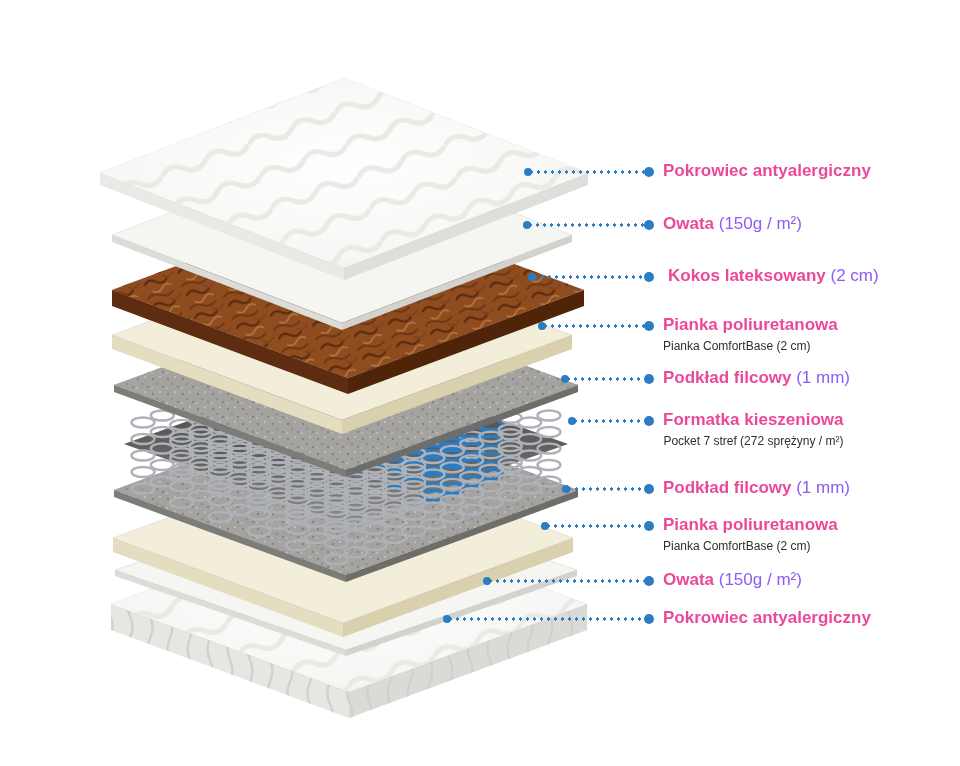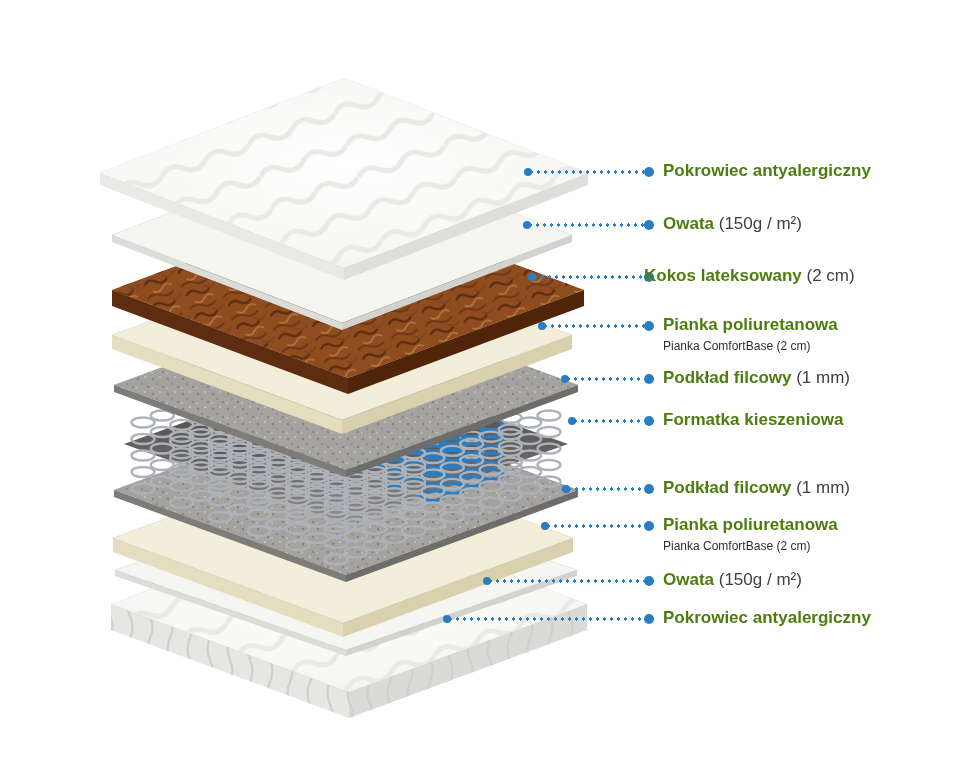--- a/index.html
+++ b/index.html
@@ -3,22 +3,22 @@
 <meta charset="utf-8">
 <style>
   *{margin:0;padding:0;box-sizing:border-box}
   html,body{width:960px;height:766px;background:#ffffff;font-family:"Liberation Sans",sans-serif}
   #stage{position:relative;width:960px;height:766px;overflow:hidden;background:#ffffff;--accent:#2b7dc3}
   #mattress{position:absolute;left:0;top:0}
   .leader-line{position:absolute;height:4px;background-image:radial-gradient(circle,var(--accent) 1.5px,transparent 1.7px);background-size:7px 4px;background-repeat:repeat-x;background-position:left center}
   .dot-small{position:absolute;width:8px;height:8px;border-radius:50%;background:var(--accent)}
   .dot-big{position:absolute;width:10px;height:10px;border-radius:50%;background:var(--accent)}
   .label-text{position:absolute;font-size:17px;line-height:22px;color:#222;white-space:nowrap}
-  .label-text .b{font-weight:bold;color:#4d7c0f}
-  .label-text .n{font-weight:400;color:#404040}
+  .label-text .b{font-weight:bold;color:#ec4899}
+  .label-text .n{font-weight:400;color:#8b5cf6}
   .label-line2{font-size:12px;font-weight:400;color:#2e2e2e;line-height:21px}
 </style>
 </head>
 <body>
 
 <div id="stage" style="--accent: #2b7dc3;">
   <svg id="mattress" width="646" height="766" viewBox="0 0 646 766">
     <defs>
       <linearGradient id="gShadow" x1="0" y1="0" x2="0" y2="1">
         <stop offset="0" stop-color="#30302e"></stop>
@@ -618,33 +618,33 @@
     <div class="dot-small" style="left: 524px; top: 168px;"></div>
     <div class="dot-big" style="left: 644px; top: 167px;"></div>
     <div class="label-text" style="left: 663px; top: 160px;"><span class="b">Pokrowiec antyalergiczny</span><span class="n"></span></div>
     <div class="leader-line" style="left: 527px; top: 223px; width: 117px;"></div>
     <div class="dot-small" style="left: 523px; top: 221px;"></div>
     <div class="dot-big" style="left: 644px; top: 220px;"></div>
     <div class="label-text" style="left: 663px; top: 213px;"><span class="b">Owata</span><span class="n"> (150g / m²)</span></div>
     <div class="leader-line" style="left: 532px; top: 275px; width: 112px;"></div>
     <div class="dot-small" style="left: 528px; top: 273px;"></div>
     <div class="dot-big" style="left: 644px; top: 272px;"></div>
-    <div class="label-text" style="left: 644px; top: 265px; text-align: right;"><span class="b">Kokos lateksowany</span><span class="n"> (2 cm)</span></div>
+    <div class="label-text" style="left: 668px; top: 265px; text-align: right;"><span class="b">Kokos lateksowany</span><span class="n"> (2 cm)</span></div>
     <div class="leader-line" style="left: 542px; top: 324px; width: 102px;"></div>
     <div class="dot-small" style="left: 538px; top: 322px;"></div>
     <div class="dot-big" style="left: 644px; top: 321px;"></div>
     <div class="label-text" style="left: 663px; top: 314px;"><span class="b">Pianka poliuretanowa</span><span class="n"></span><div class="label-line2">Pianka ComfortBase (2 cm)</div></div>
     <div class="leader-line" style="left: 565px; top: 377px; width: 79px;"></div>
     <div class="dot-small" style="left: 561px; top: 375px;"></div>
     <div class="dot-big" style="left: 644px; top: 374px;"></div>
     <div class="label-text" style="left: 663px; top: 367px;"><span class="b">Podkład filcowy</span><span class="n"> (1 mm)</span></div>
     <div class="leader-line" style="left: 572px; top: 419px; width: 72px;"></div>
     <div class="dot-small" style="left: 568px; top: 417px;"></div>
     <div class="dot-big" style="left: 644px; top: 416px;"></div>
-    <div class="label-text" style="left: 663px; top: 409px; text-align: right;"><span class="b">Formatka kieszeniowa</span><span class="n"></span></div>
+    <div class="label-text" style="left: 663px; top: 409px; text-align: right;"><span class="b">Formatka kieszeniowa</span><span class="n"></span><div class="label-line2">Pocket 7 stref (272 sprężyny / m²)</div></div>
     <div class="leader-line" style="left: 566px; top: 487px; width: 78px;"></div>
     <div class="dot-small" style="left: 562px; top: 485px;"></div>
     <div class="dot-big" style="left: 644px; top: 484px;"></div>
     <div class="label-text" style="left: 663px; top: 477px;"><span class="b">Podkład filcowy</span><span class="n"> (1 mm)</span></div>
     <div class="leader-line" style="left: 545px; top: 524px; width: 99px;"></div>
     <div class="dot-small" style="left: 541px; top: 522px;"></div>
     <div class="dot-big" style="left: 644px; top: 521px;"></div>
     <div class="label-text" style="left: 663px; top: 514px;"><span class="b">Pianka poliuretanowa</span><span class="n"></span><div class="label-line2">Pianka ComfortBase (2 cm)</div></div>
     <div class="leader-line" style="left: 487px; top: 579px; width: 157px;"></div>
     <div class="dot-small" style="left: 483px; top: 577px;"></div>

